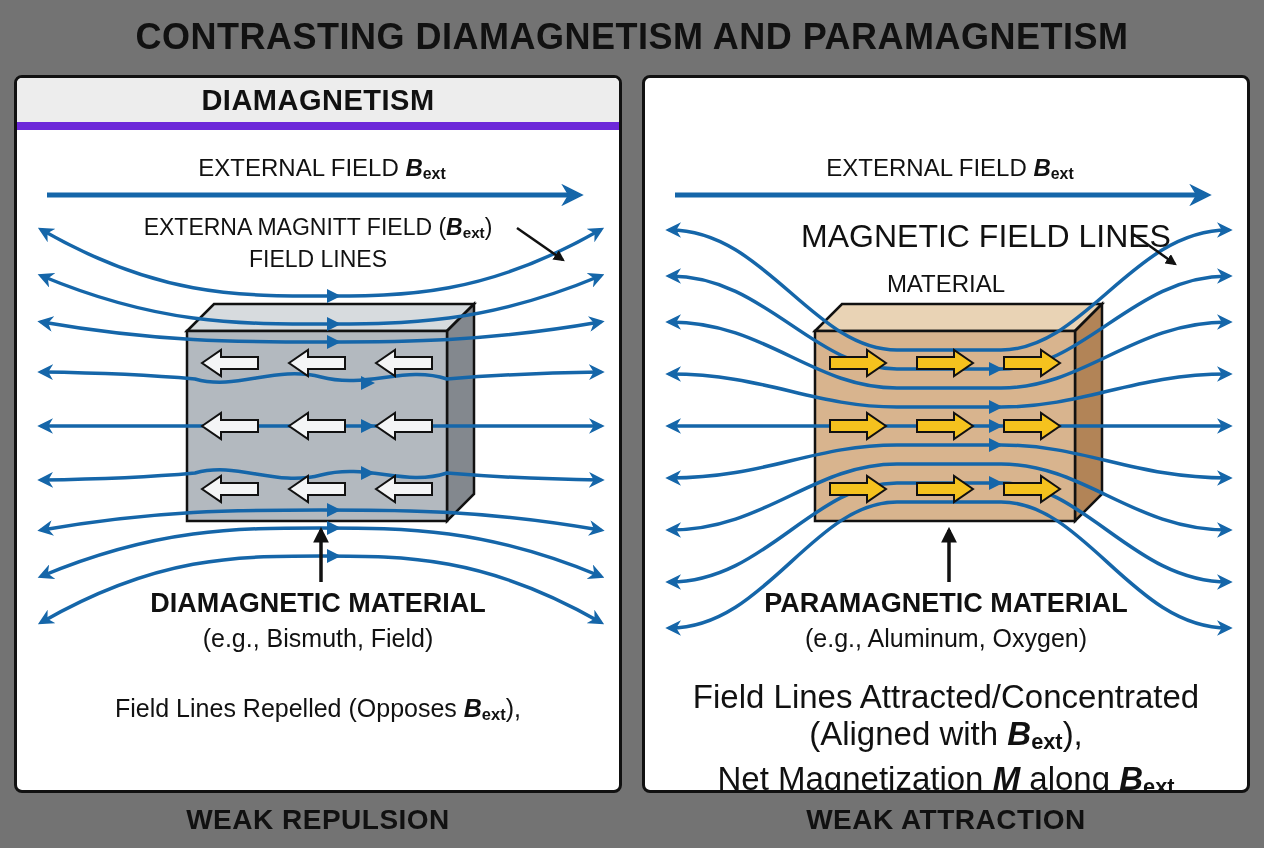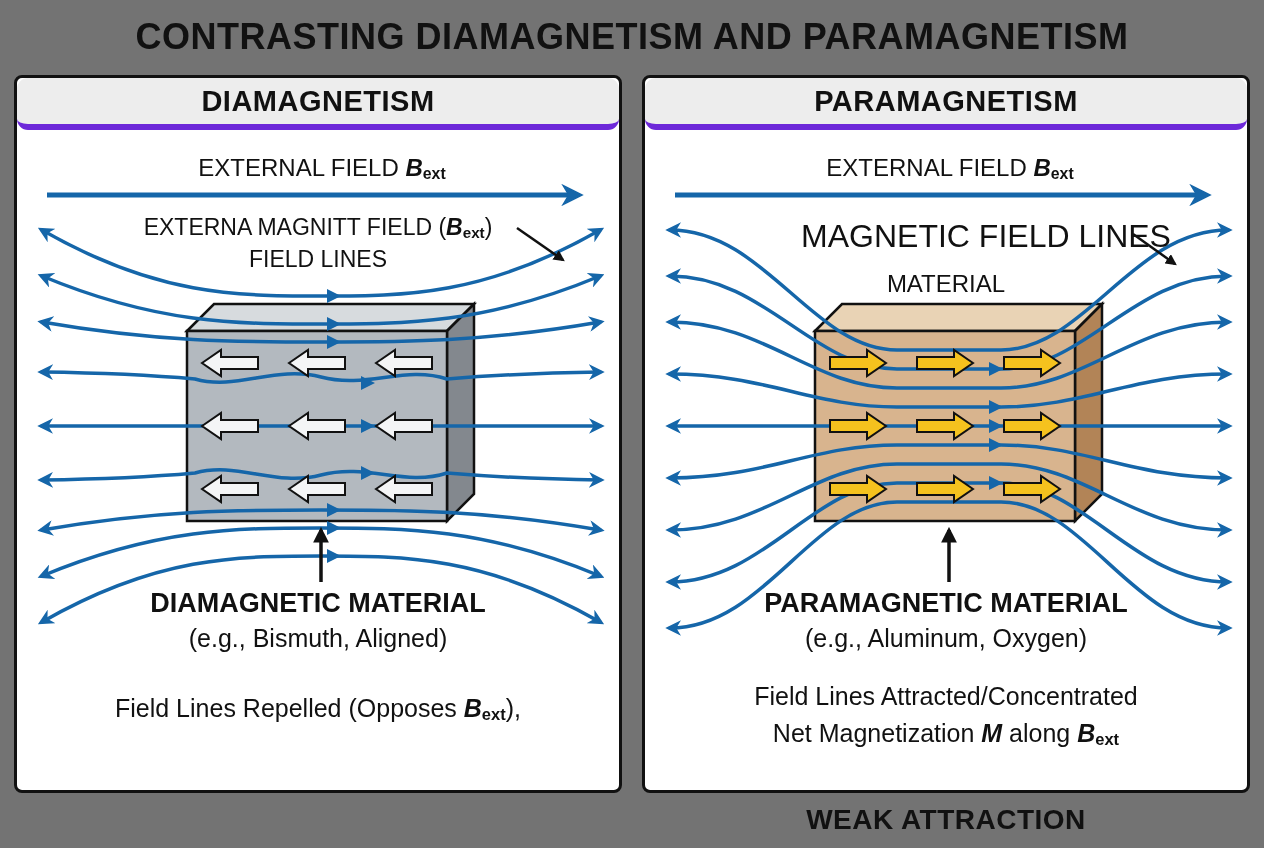--- a/index.html
+++ b/index.html
@@ -9,34 +9,34 @@
 
   .title { position:absolute; top:16px; left:0; width:100%; text-align:center;
            font-size:36px; font-weight:700; letter-spacing:0.5px; }
 
   .panel { position:absolute; top:75px; width:608px; height:718px;
            border:3px solid #111; border-radius:8px; background:#fff; overflow:hidden; }
   .panel.p-left  { left:14px; }
   .panel.p-right { left:642px; }
 
   .panel-header { position:relative; z-index:2; height:52px; background:var(--c-header_bg,#ededed);
-                  border-bottom:6px solid #6d28d9; display:flex; align-items:center; justify-content:center;
-                  font-size:29px; font-weight:700; letter-spacing:0.5px;border-radius:11px; }
+                  border-bottom:8px solid #6d28d9; display:flex; align-items:center; justify-content:center;
+                  font-size:29px; font-weight:700; letter-spacing:0.5px; }
 
   .fig { position:absolute; top:0; left:0; z-index:1; }
 
   .lbl { position:absolute; left:0; width:100%; text-align:center; z-index:3; }
   .l-extfield   { top:76px;  font-size:24px;padding-left:8px; }
   .l-fieldlines { top:136px; font-size:23px; line-height:26px; }
   .l-fieldlines-r { top:140px; font-size:32px;margin-left:40px; }
   .l-material-tag { top:192px; font-size:24px; }
   .l-matname    { top:510px; font-size:27px; font-weight:700; }
   .l-matex      { top:546px; font-size:25px; }
   .l-captions   { top:612px; font-size:25px; line-height:37px; }
-  .r-captions   { top:600px; font-size:25px; line-height:37px; }
+  .r-captions   { top:600px; font-size:33px; line-height:37px; }
 
   .footer { position:absolute; top:804px; width:608px; text-align:center;
             font-size:28px; font-weight:700; letter-spacing:0.5px; }
   .footer.f-left  { left:14px; }
   .footer.f-right { left:642px; }
 
   .seg-n  { font-weight:inherit; }
   .seg-bi { font-weight:700; font-style:italic; }
   .seg-sub{ font-weight:700; font-style:normal; font-size:0.66em; vertical-align:-0.2em; }
 
@@ -131,21 +131,21 @@
     <div class="panel-header">DIAMAGNETISM</div>
 
     <div class="lbl l-extfield"><span class="seg-n">EXTERNAL FIELD </span><span class="seg-bi">B</span><span class="seg-sub">ext</span></div>
 
     <div class="lbl l-fieldlines">
       <div><span class="seg-n">EXTERNA MAGNITT FIELD (</span><span class="seg-bi">B</span><span class="seg-sub">ext</span><span class="seg-n">)</span></div>
       <div>FIELD LINES</div>
     </div>
 
     <div class="lbl l-matname">DIAMAGNETIC MATERIAL</div>
-    <div class="lbl l-matex">(e.g., Bismuth, Aligned)</div>
+    <div class="lbl l-matex">(e.g., Bismuth, Field)</div>
 
     <div class="lbl l-captions">
       <div><span class="seg-n">Field Lines Repelled (Opposes </span><span class="seg-bi">B</span><span class="seg-sub">ext</span><span class="seg-n">),</span></div>
     </div>
   </div>
 
   <div class="panel p-right">
 
     <svg class="fig" width="608" height="718" viewBox="0 0 608 718" xmlns="http://www.w3.org/2000/svg">
       <defs>
@@ -198,32 +198,33 @@
         <polygon class="m-para" points="241,411 222,398 222,405 185,405 185,417 222,417 222,424"></polygon>
         <polygon class="m-para" points="328,411 309,398 309,405 272,405 272,417 309,417 309,424"></polygon>
         <polygon class="m-para" points="415,411 396,398 396,405 359,405 359,417 396,417 396,424"></polygon>
       </g>
 
       <path class="ptr" d="M 488 156 L 530 186" marker-end="url(#bEndR)"></path>
 
       <path class="ptr-big" d="M 304 504 L 304 452" marker-end="url(#bEndR)"></path>
     </svg>
 
-    <div class="panel-header">PARAMAGNETISM</div>
 
     <div class="lbl l-extfield"><span class="seg-n">EXTERNAL FIELD </span><span class="seg-bi">B</span><span class="seg-sub">ext</span></div>
 
     <div class="lbl l-fieldlines-r">MAGNETIC FIELD LINES</div>
 
     <div class="lbl l-material-tag">MATERIAL</div>
 
     <div class="lbl l-matname">PARAMAGNETIC MATERIAL</div>
     <div class="lbl l-matex">(e.g., Aluminum, Oxygen)</div>
 
     <div class="lbl r-captions">
       <div><span class="seg-n">Field Lines Attracted/Concentrated</span></div>
+      <div><span class="seg-n">(Aligned with </span><span class="seg-bi">B</span><span class="seg-sub">ext</span><span class="seg-n">),</span></div>
       <div><span class="seg-n">Net Magnetization </span><span class="seg-bi">M</span><span class="seg-n"> along </span><span class="seg-bi">B</span><span class="seg-sub">ext</span></div>
     </div>
   </div>
 
+  <div class="footer f-left">WEAK REPULSION</div>
   <div class="footer f-right">WEAK ATTRACTION</div>
 
 </div>
 
 </body></html>

